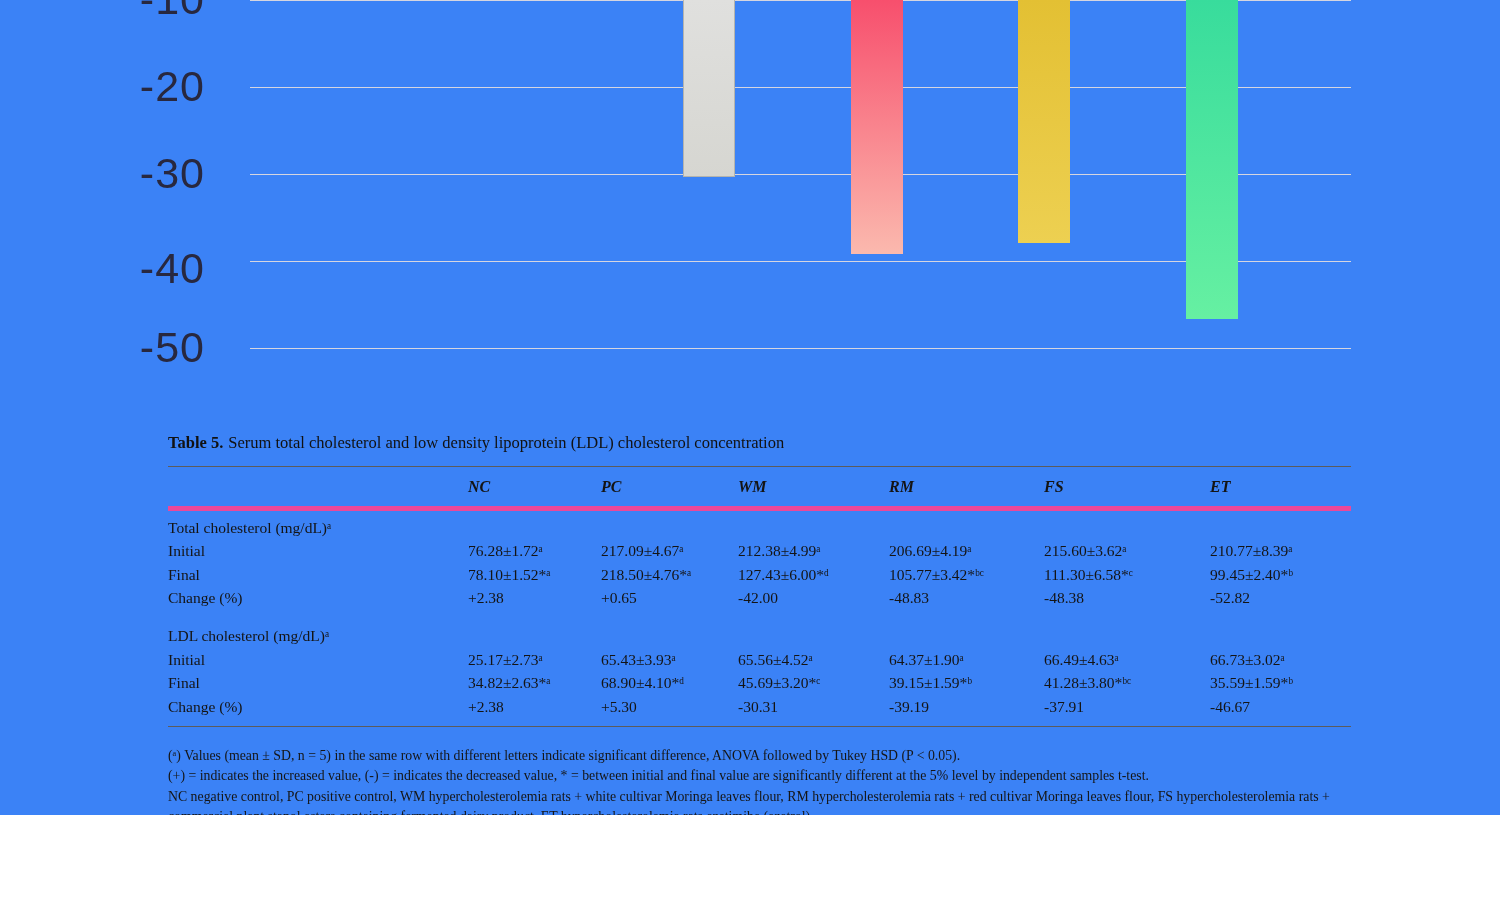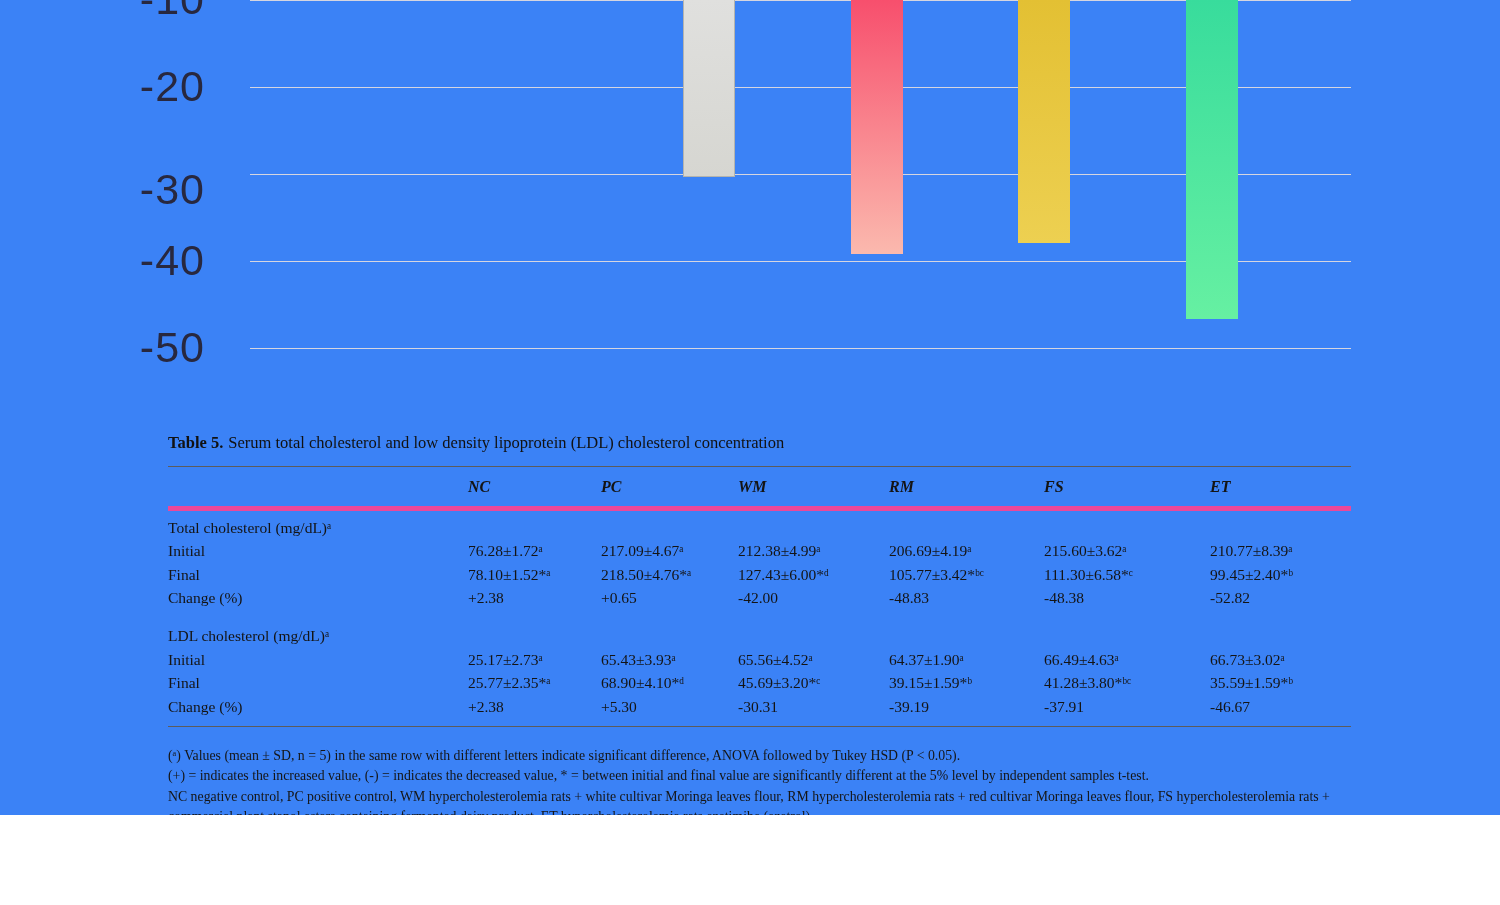--- a/index.html
+++ b/index.html
@@ -54,22 +54,22 @@
 
   <div class="chart">
     <div class="gridline" style="top: 0px;"></div>
     <div class="gridline" style="top: 87px;"></div>
     <div class="gridline" style="top: 174px;"></div>
     <div class="gridline" style="top: 261px;"></div>
     <div class="gridline" style="top: 348px;"></div>
 
     <div class="ytick" style="top: 0px;">-10</div>
     <div class="ytick" style="top: 87px;">-20</div>
-    <div class="ytick" style="top: 190px;">-30</div>
-    <div class="ytick" style="top: 261px;">-40</div>
+    <div class="ytick" style="top: 174px;">-30</div>
+    <div class="ytick" style="top: 269px;">-40</div>
     <div class="ytick" style="top: 348px;">-50</div>
 
     <div class="bar" style="left: 683px; height: 176.7px; background: linear-gradient(rgb(224, 224, 222), rgb(214, 214, 209)); border-top: none; border-right: 1px solid rgb(180, 180, 174); border-bottom: 1px solid rgb(180, 180, 174); border-left: 1px solid rgb(180, 180, 174); border-image: initial;"></div>
     <div class="bar" style="left: 850.6px; height: 254px; background: linear-gradient(rgb(247, 79, 109), rgb(251, 185, 174));"></div>
     <div class="bar" style="left: 1018.2px; height: 242.8px; background: linear-gradient(rgb(227, 192, 51), rgb(237, 208, 81));"></div>
     <div class="bar" style="left: 1185.8px; height: 319px; background: linear-gradient(rgb(56, 220, 156), rgb(102, 240, 162));"></div>
   </div>
 
   <div class="table-block">
     <p class="caption"><span class="cap-label">Table 5.</span><span>Serum total cholesterol and low density lipoprotein (LDL) cholesterol concentration</span></p>
@@ -133,21 +133,21 @@
           <td class="indent">Initial</td>
           <td>25.17±2.73ᵃ</td>
           <td>65.43±3.93ᵃ</td>
           <td>65.56±4.52ᵃ</td>
           <td>64.37±1.90ᵃ</td>
           <td>66.49±4.63ᵃ</td>
           <td>66.73±3.02ᵃ</td>
         </tr>
         <tr>
           <td class="indent">Final</td>
-          <td>25.77±2.35*ᵃ</td>
+          <td>34.82±2.63*ᵃ</td>
           <td>68.90±4.10*ᵈ</td>
           <td>45.69±3.20*ᶜ</td>
           <td>39.15±1.59*ᵇ</td>
           <td>41.28±3.80*ᵇᶜ</td>
           <td>35.59±1.59*ᵇ</td>
         </tr>
         <tr>
           <td class="indent">Change (%)</td>
           <td>+2.38</td>
           <td>+5.30</td>

